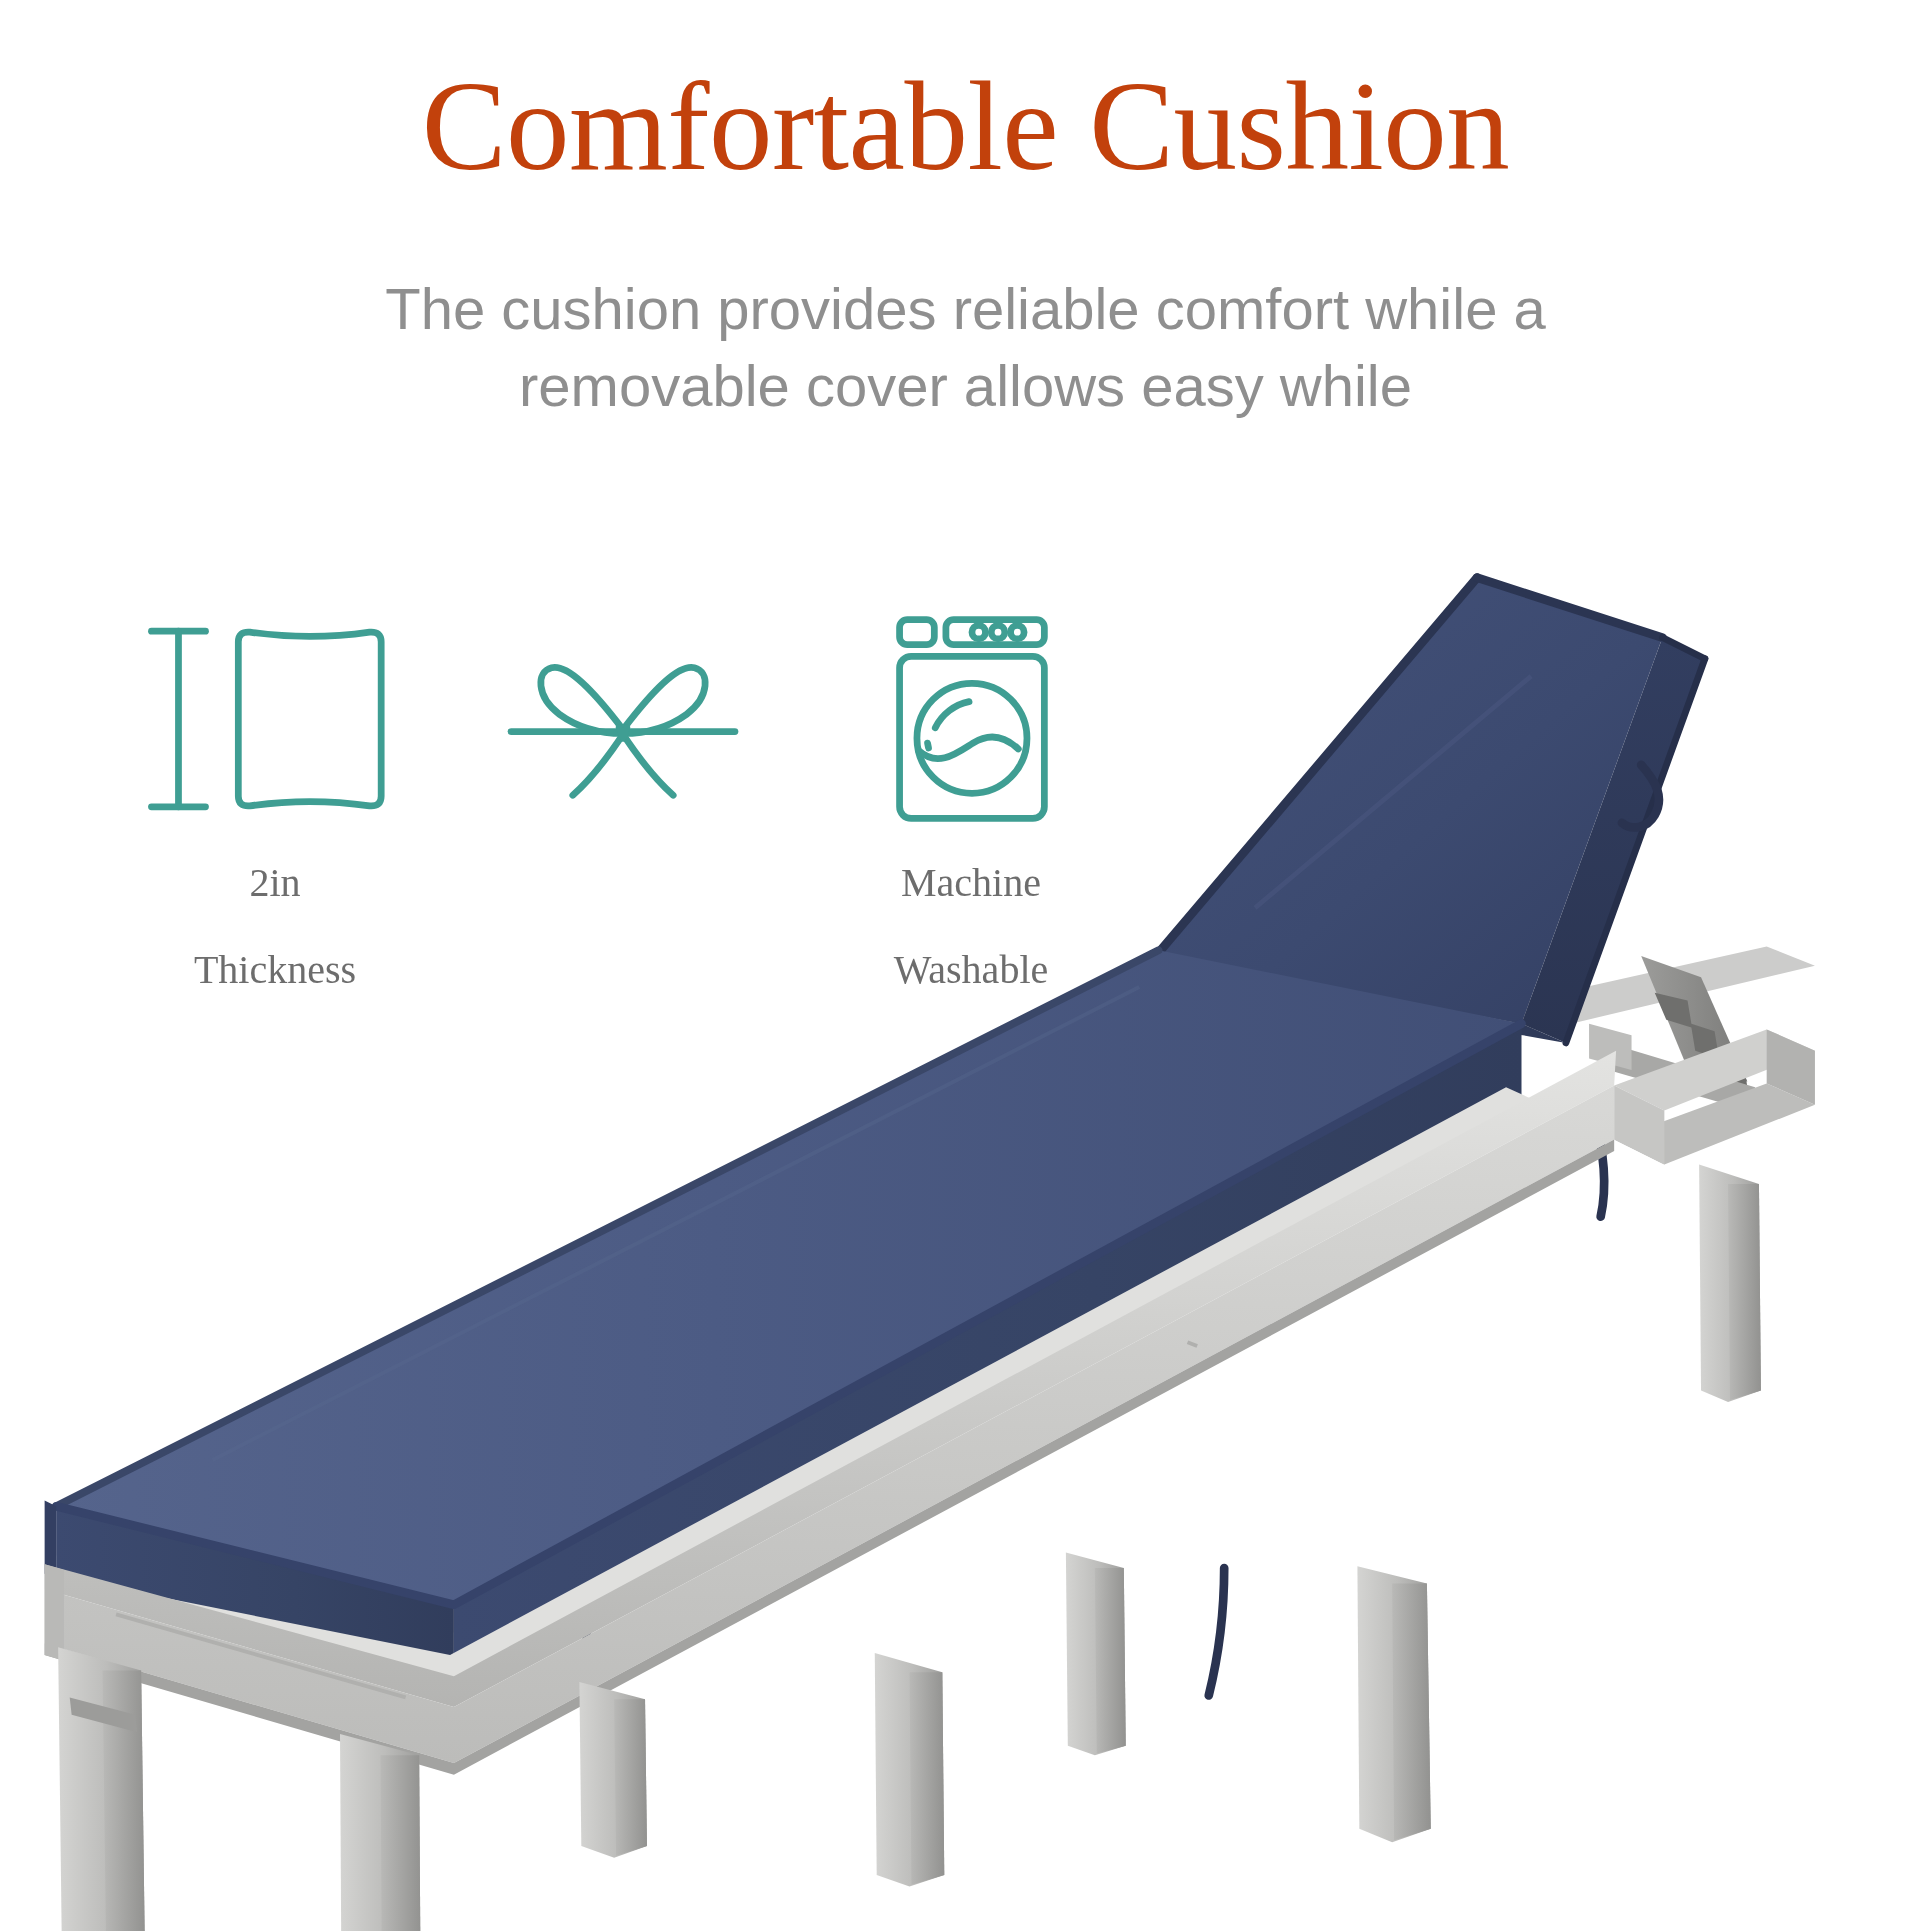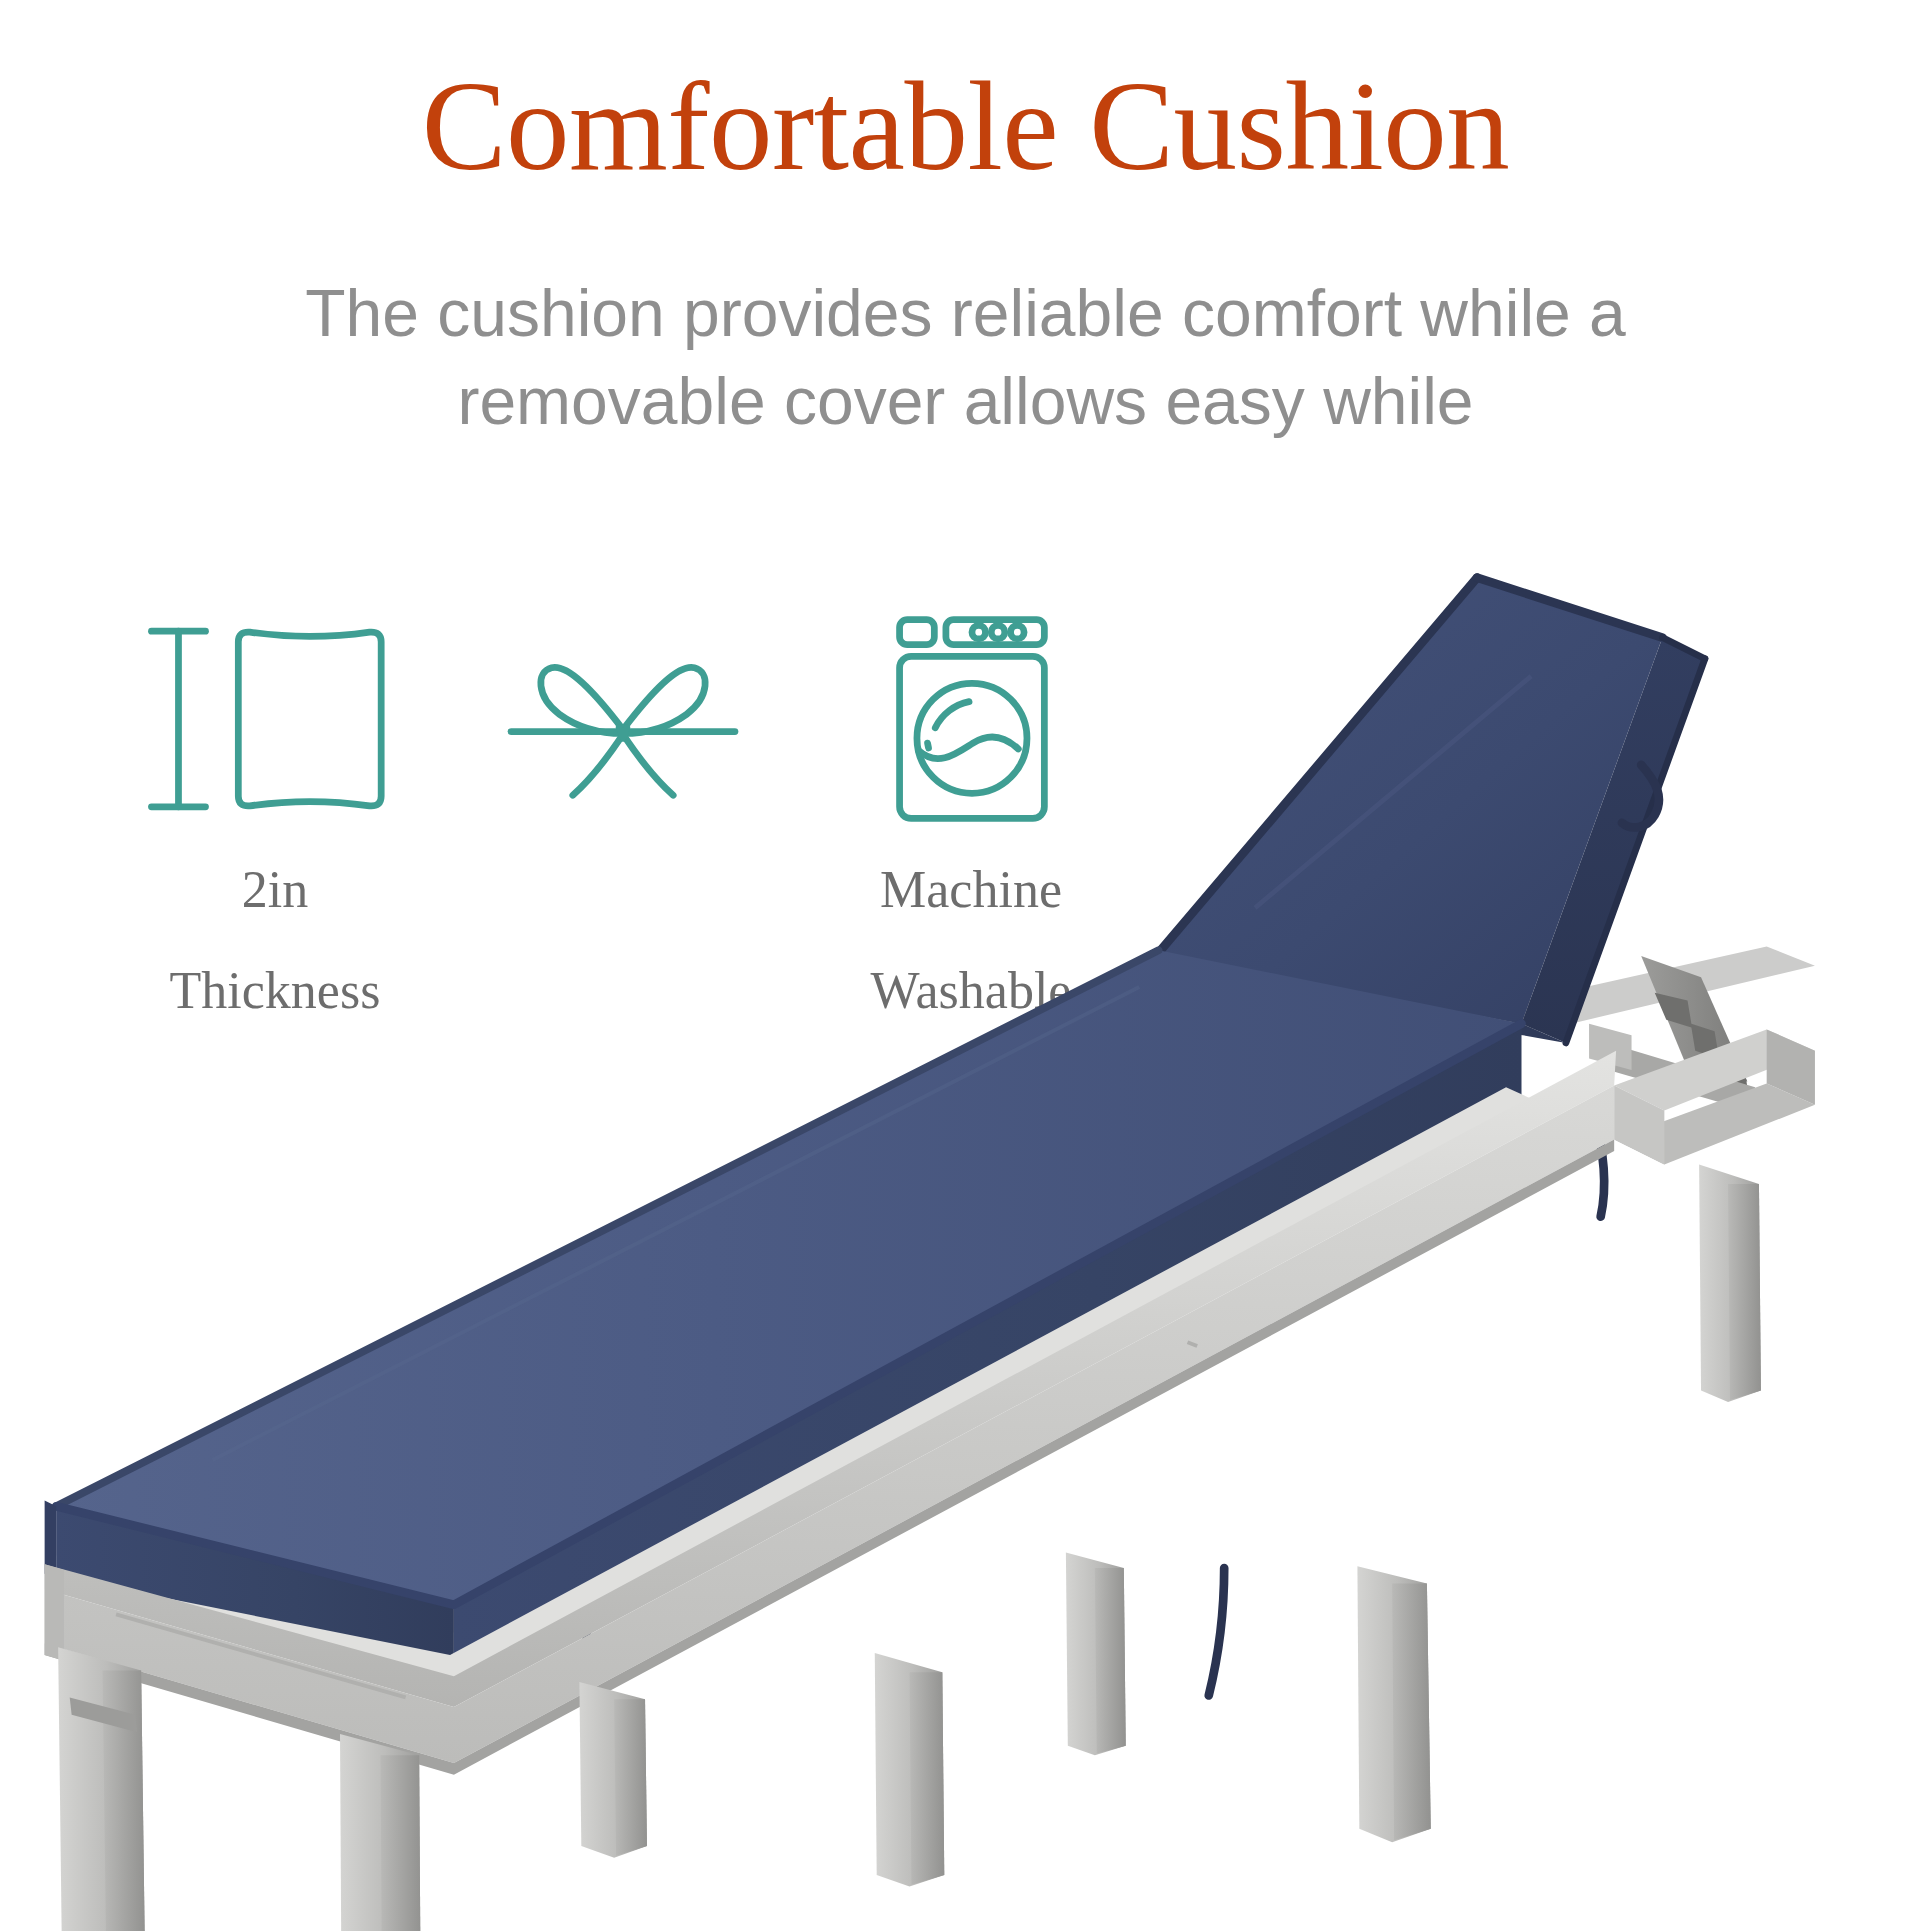--- a/index.html
+++ b/index.html
@@ -31,21 +31,21 @@
     font-weight: 400;
   }
   #subhead {
     position: absolute;
     top: 270px;
     left: 50%;
     transform: translateX(-50%);
     width: 1352px;
     text-align: center;
     font-family: "Liberation Sans", sans-serif;
-    font-size: 66px;
+    font-size: 58px;
     line-height: 1.33;
     color: #8f8f8f;
     font-weight: 300;
   }
   #subhead .line { display: block; }
 
   
   #features {
     position: absolute;
     top: 608px;
@@ -64,21 +64,21 @@
   .feature-icon {
     height: 222px;
     display: flex;
     align-items: flex-end;
     justify-content: center;
   }
   .feature-label {
     margin-top: 29px;
     text-align: center;
     font-family: "Liberation Serif", serif;
-    font-size: 52px;
+    font-size: 40px;
     line-height: 1.18;
     color: #6d6d6d;
   }
   .feature-label .l2 { display: block; margin-top: 40px; }
 
   
   #product {
     position: absolute;
     left: 0;
     top: 541px;

